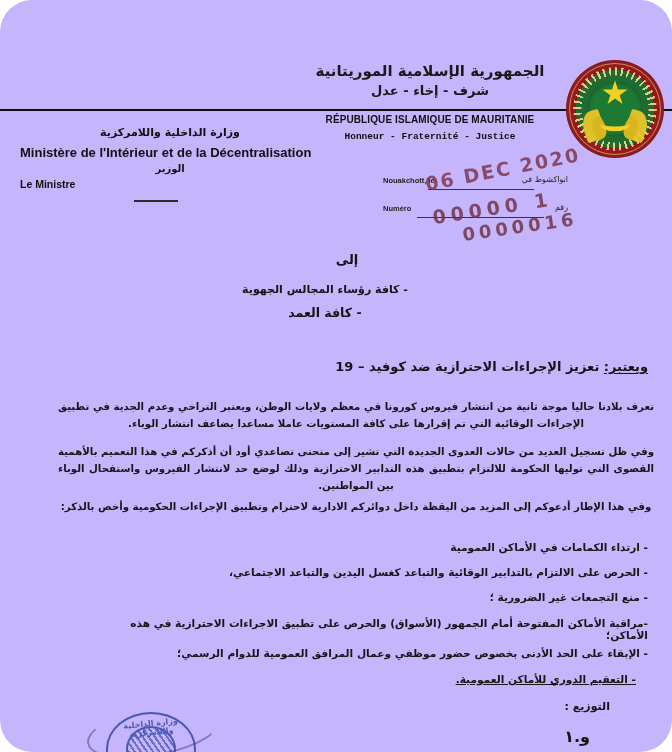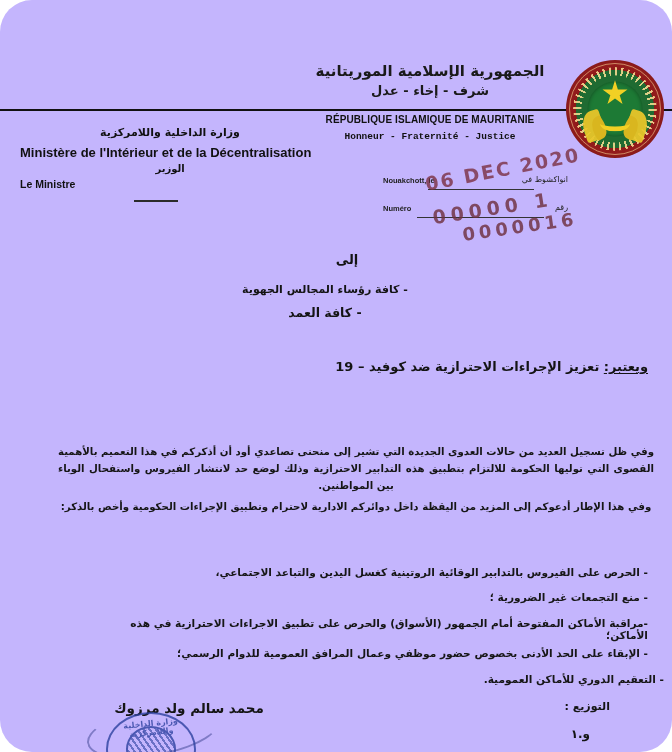--- a/index.html
+++ b/index.html
@@ -323,34 +323,34 @@
     font-size: 10.6px;
     font-weight: bold;
     text-align: right;
     color: #161616;
   }
   #b1 { left: 200px; top: 541px; width: 448px; }
   #b2 { left: 200px; top: 566px; width: 448px; }
   #b3 { left: 200px; top: 591px; width: 448px; }
   #b4 { left: 108px; top: 617px; width: 540px; }
   #b5 { left: 108px; top: 647px; width: 540px; }
-  #b6 { left: 124px; top: 673px; width: 540px; }
+  #b6 { left: 96px; top: 673px; width: 540px; text-decoration: underline; }
 
   .dist-label {
     left: 440px; top: 700px;
     width: 170px;
     text-align: right;
     font-size: 11px;
     font-weight: bold;
   }
   .dist-item {
     left: 440px; top: 727px;
     width: 150px;
     text-align: right;
-    font-size: 12px;
+    font-size: 16px;
     font-weight: bold;
   }
 
   
   .signature {
     position: absolute;
     left: 74px; top: 700px;
     width: 230px;
     text-align: center;
     direction: rtl;
@@ -454,32 +454,33 @@
 
   <div class="ar-block to-word">إلى</div>
   <div class="ar-block addr-1">-   كافة رؤساء المجالس الجهوية</div>
   <div class="ar-block addr-2">- كافة العمد</div>
 
   <div class="ar-block subject">
     <span class="sub-lbl">ويعتبر:</span>
     <span>تعزيز الإجراءات الاحترازية ضد كوفيد – 19</span>
   </div>
 
+  <div class="ar-block para" id="para-1">تعرف بلادنا حاليا موجة ثانية من انتشار فيروس كورونا في معظم ولايات الوطن، ويعتبر التراخي وعدم الجدية في تطبيق الإجراءات الوقائية التي تم إقرارها على كافة المستويات عاملا مساعدا يضاعف انتشار الوباء.</div>
   <div class="ar-block para" id="para-2">وفي ظل تسجيل العديد من حالات العدوى الجديدة التي تشير إلى منحنى تصاعدي أود أن أذكركم في هذا التعميم بالأهمية القصوى التي توليها الحكومة للالتزام بتطبيق هذه التدابير الاحترازية وذلك لوضع حد لانتشار الفيروس واستفحال الوباء بين المواطنين.</div>
   <div class="ar-block para" id="para-3">وفي هذا الإطار أدعوكم إلى المزيد من اليقظة داخل دوائركم  الادارية لاحترام وتطبيق الإجراءات الحكومية وأخص بالذكر:</div>
 
-  <div class="ar-block bullet" id="b2">- الحرص على الفيروس بالتدابير الوقائية الروتينية كغسل اليدين والتباعد الاجتماعي،</div>
+  <div class="ar-block bullet" id="b1">- ارتداء الكمامات في الأماكن العمومية</div>
+  <div class="ar-block bullet" id="b2">- الحرص على الالتزام بالتدابير الوقائية والتباعد كغسل اليدين والتباعد الاجتماعي،</div>
   <div class="ar-block bullet" id="b3">- منع التجمعات غير الضرورية ؛</div>
   <div class="ar-block bullet" id="b4">-مراقبة الأماكن المفتوحة أمام الجمهور (الأسواق) والحرص على تطبيق الاجراءات الاحترازية في هذه الأماكن؛</div>
   <div class="ar-block bullet" id="b5">- الإبقاء على الحد الأدنى بخصوص حضور موظفي وعمال المرافق العمومية للدوام الرسمي؛</div>
   <div class="ar-block bullet" id="b6">- التعقيم الدوري للأماكن العمومية.</div>
 
   <div class="ar-block dist-label">التوزيع :</div>
   <div class="ar-block dist-item">و.١</div>
 
-  <div class="signature">محمد سالم ولد مرزوك</div>
   <div class="seal-swirl"></div>
   <div class="seal">
     <div class="seal-ar">وزارة الداخلية واللامركزية</div>
     <div class="seal-inner"></div>
   </div>
 
 </div>
 
 </body></html>

